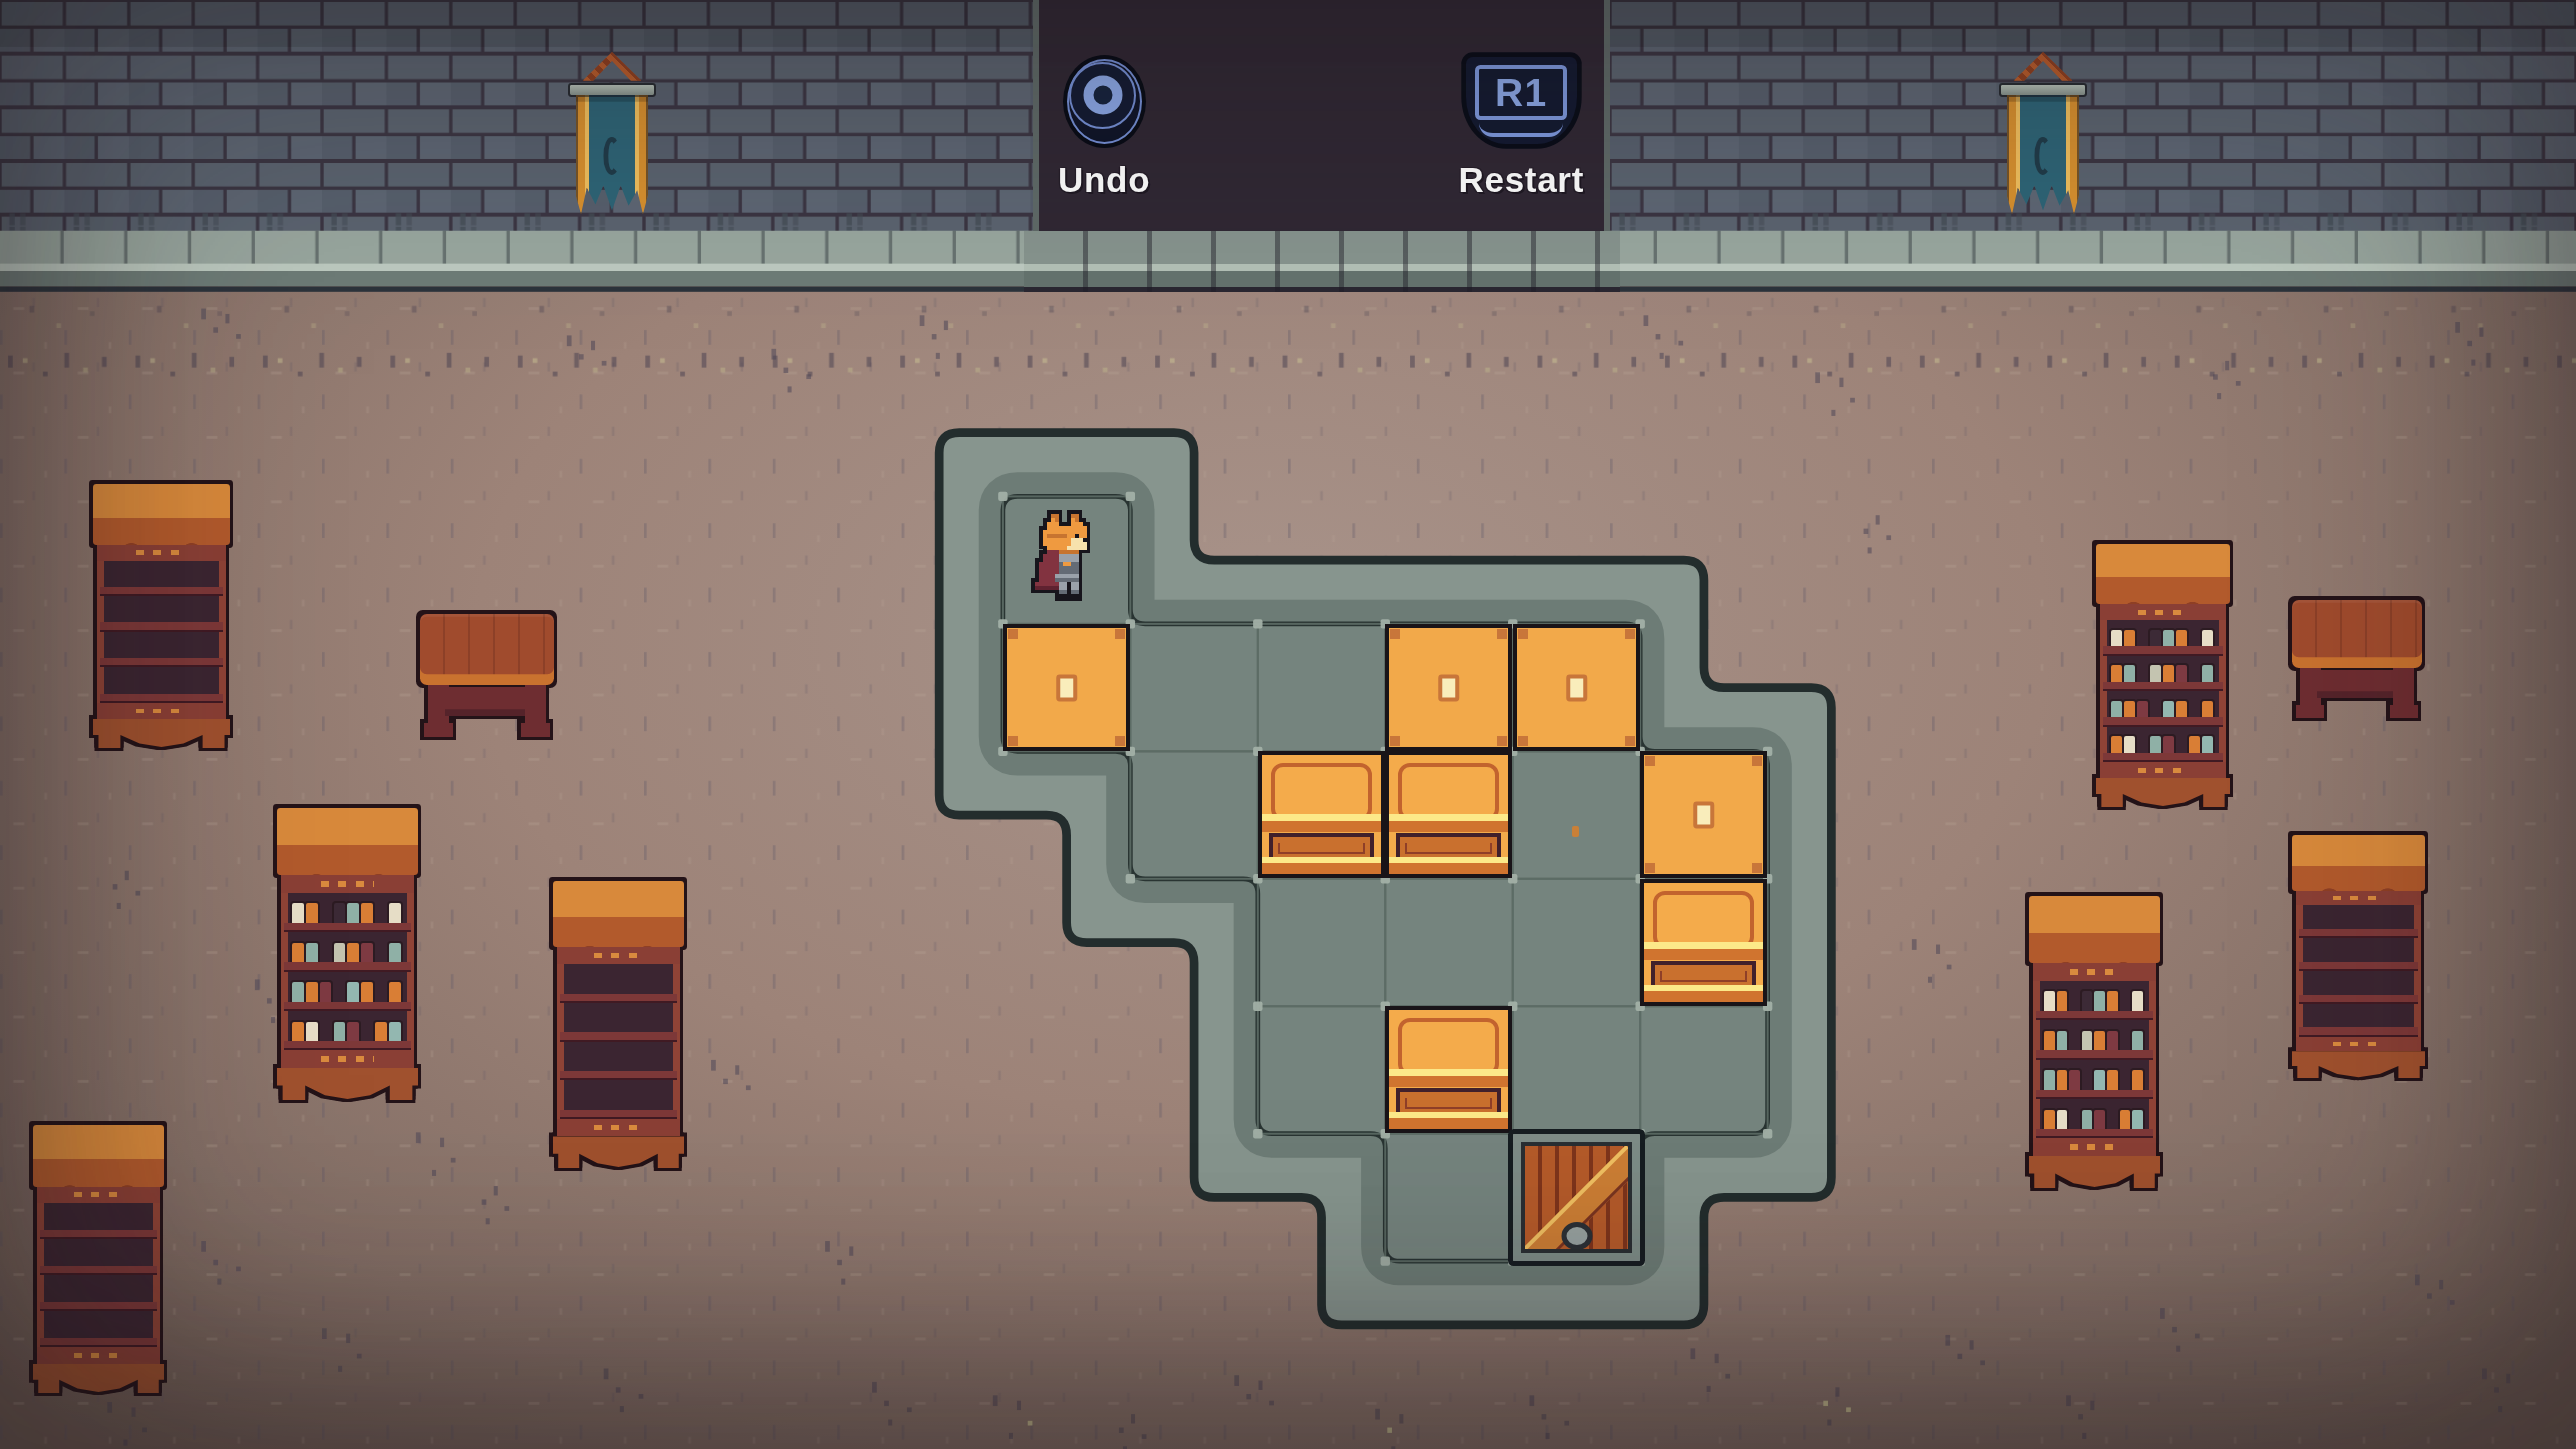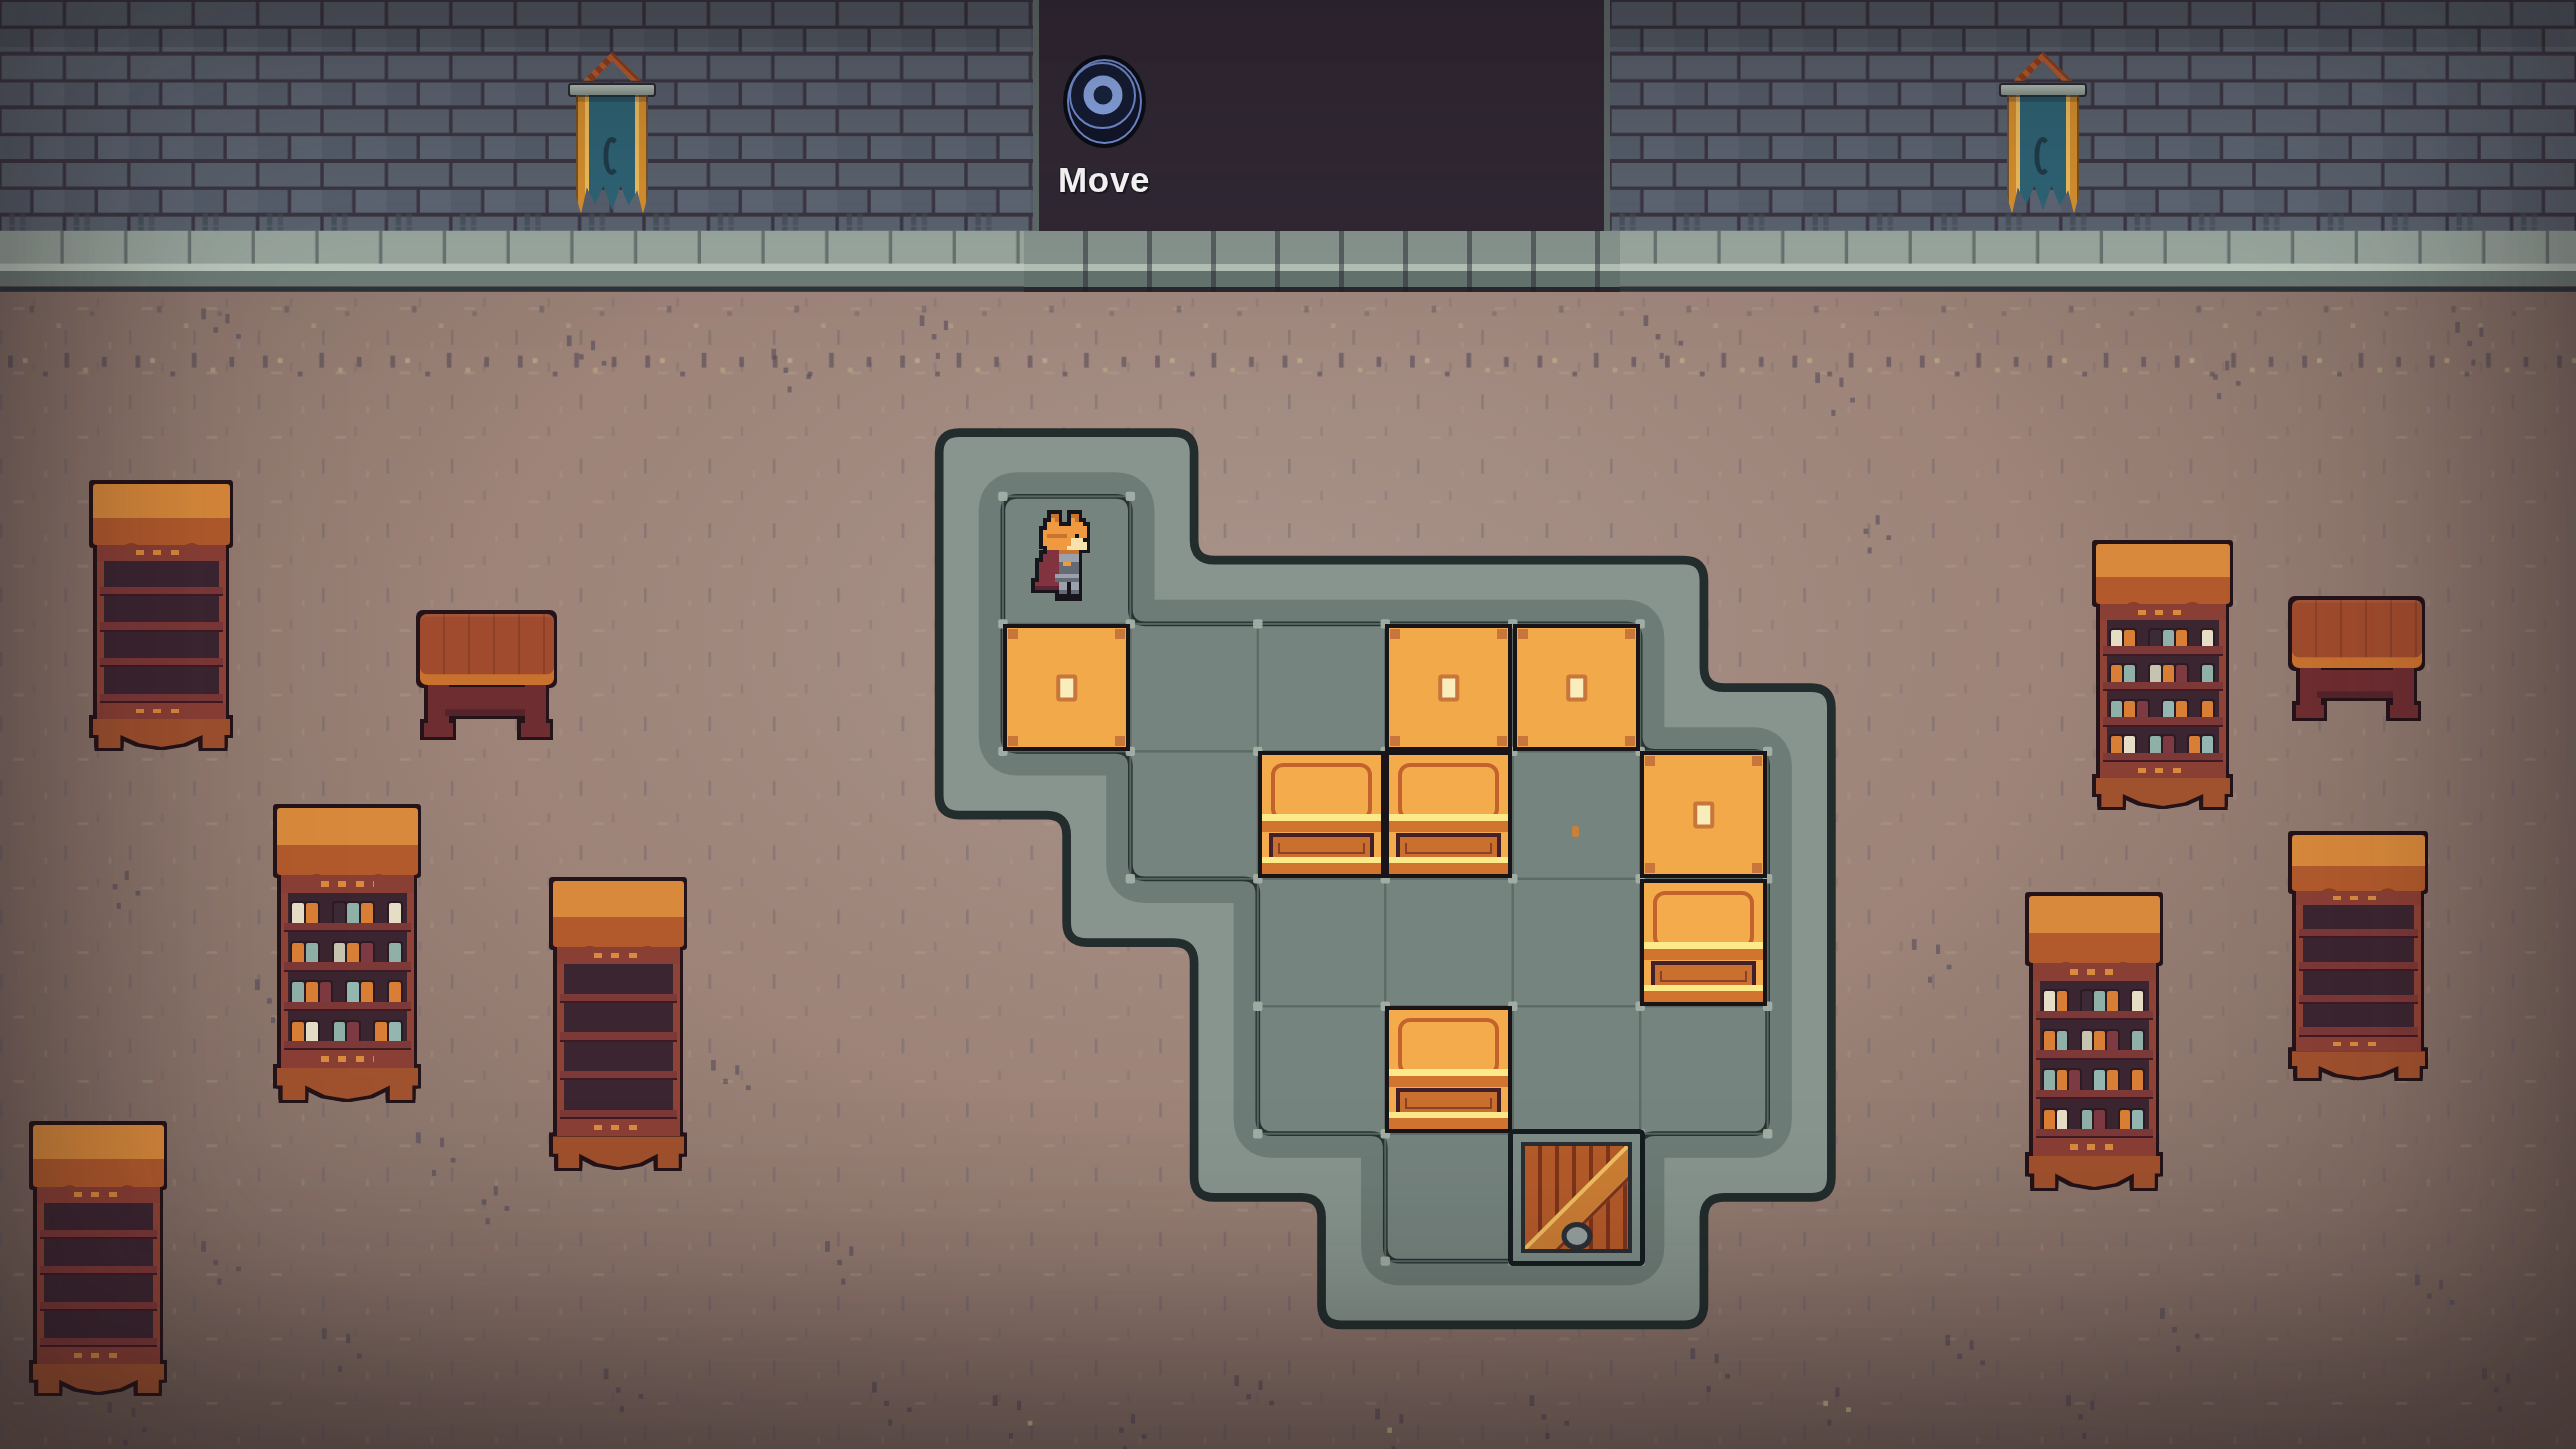--- a/index.html
+++ b/index.html
@@ -702,19 +702,27 @@
   <div class="hud-ledge"></div>
   <div class="hud">
     <div class="hud-item">
       <div class="icon-area">
         <div class="circle-btn">
           <div class="circle-top">
               <div class="circle-ring"></div>
             </div>
         </div>
       </div>
-      <div class="hud-label">Move</div>
+      <div class="hud-label">Undo</div>
+    </div>
+    <div class="hud-item">
+      <div class="icon-area">
+        <div class="r1-btn">
+          <div class="r1-frame">R1</div>
+        </div>
+      </div>
+      <div class="hud-label">Restart</div>
     </div>
   </div>
 
   <div class="vignette"></div>
 </div>
 
 
 </body></html>

